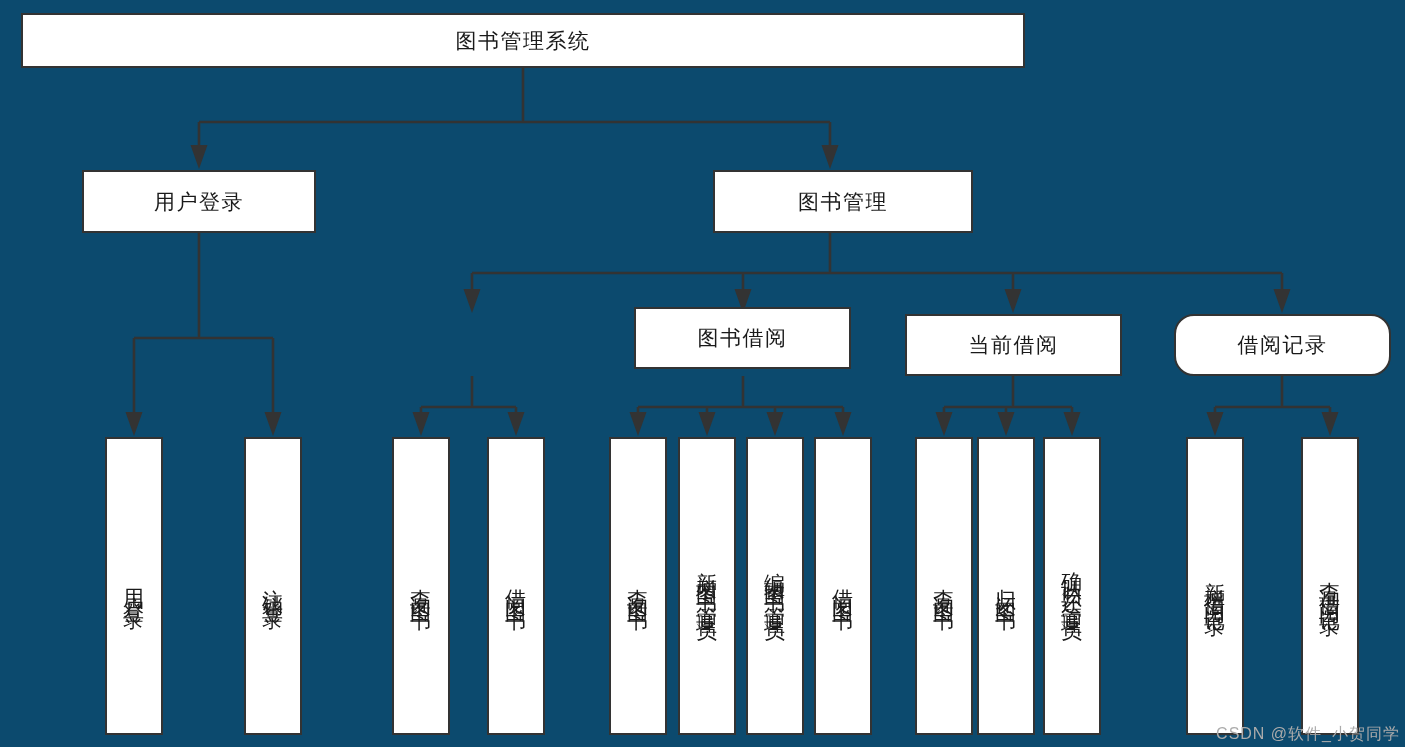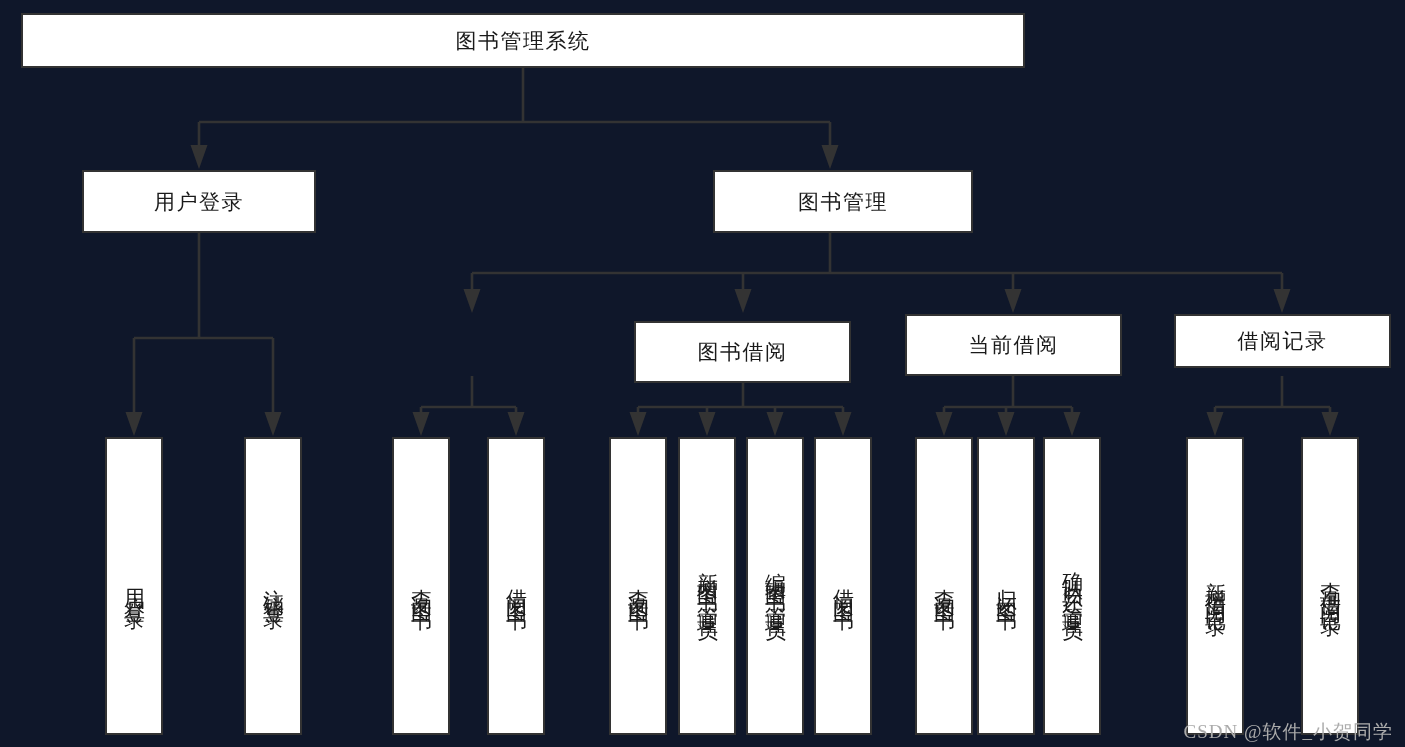--- a/index.html
+++ b/index.html
@@ -1,58 +1,58 @@
 <!DOCTYPE html>
 <html><head>
 <meta charset="utf-8">
 <style>
   html,body{margin:0;padding:0;background:#ffffff;}
   .stage{
-    position:relative;width:1405px;height:747px;background:#0f172a;
-    font-family:Liberation Serif, serif;overflow:hidden;
+    position:relative;width:1405px;height:747px;background:#0c4a6e;
+    font-family:Liberation Sans, sans-serif;overflow:hidden;
   }
   .connectors{position:absolute;left:0;top:0;width:1405px;height:747px;pointer-events:none;}
   .node{
     position:absolute;box-sizing:border-box;background:#ffffff;
     border:2.5px solid #333333;color:#1a1a1a;
     display:flex;align-items:center;justify-content:center;
     font-size:21px;letter-spacing:1.5px;white-space:nowrap;z-index:2;
   }
   .v{
     writing-mode:vertical-rl;text-orientation:mixed;
     letter-spacing:7px;white-space:normal;line-height:1;
     top:437px;height:298px;width:58px;font-size:21px;
   }
   
   .b-root{left:21px;top:13px;width:1004px;height:55px;}
   
   .b-l2-0{left:82px;top:170px;width:234px;height:63px;}
   .b-l2-1{left:713px;top:170px;width:260px;height:63px;}
   
   .b-l3-0{left:363px;top:314px;width:217px;height:62px;}
-  .b-l3-1{left:634px;top:321px;width:217px;height:62px;}
+  .b-l3-1{left:634px;top:307px;width:217px;height:62px;}
   .b-l3-2{left:905px;top:314px;width:217px;height:62px;text-align:right;}
-  .b-l3-3{left:1174px;top:314px;width:217px;height:54px;}
+  .b-l3-3{left:1174px;top:314px;width:217px;height:62px;border-radius:20px;}
   
   .b-leaf-0{left:105px;}
   .b-leaf-1{left:244px;}
   .b-leaf-2{left:392px;}
   .b-leaf-3{left:487px;}
   .b-leaf-4{left:609px;}
   .b-leaf-5{left:678px;}
   .b-leaf-6{left:746px;}
   .b-leaf-7{left:814px;}
   .b-leaf-8{left:915px;}
   .b-leaf-9{left:977px;}
   .b-leaf-10{left:1043px;}
   .b-leaf-11{left:1186px;}
   .b-leaf-12{left:1301px;}
   .watermark{
-    position:absolute;right:12px;bottom:2px;z-index:5;
-    font-size:19px;color:#ababab;letter-spacing:1px;
+    position:absolute;right:5px;bottom:2px;z-index:5;
+    font-size:16px;color:#ababab;letter-spacing:1px;
   }
 </style>
 </head>
 <body>
 
 <div class="stage">
 
   <svg class="connectors" viewBox="0 0 1405 747" xmlns="http://www.w3.org/2000/svg">
     <g stroke="#333333" stroke-width="2.6" fill="none">
 

